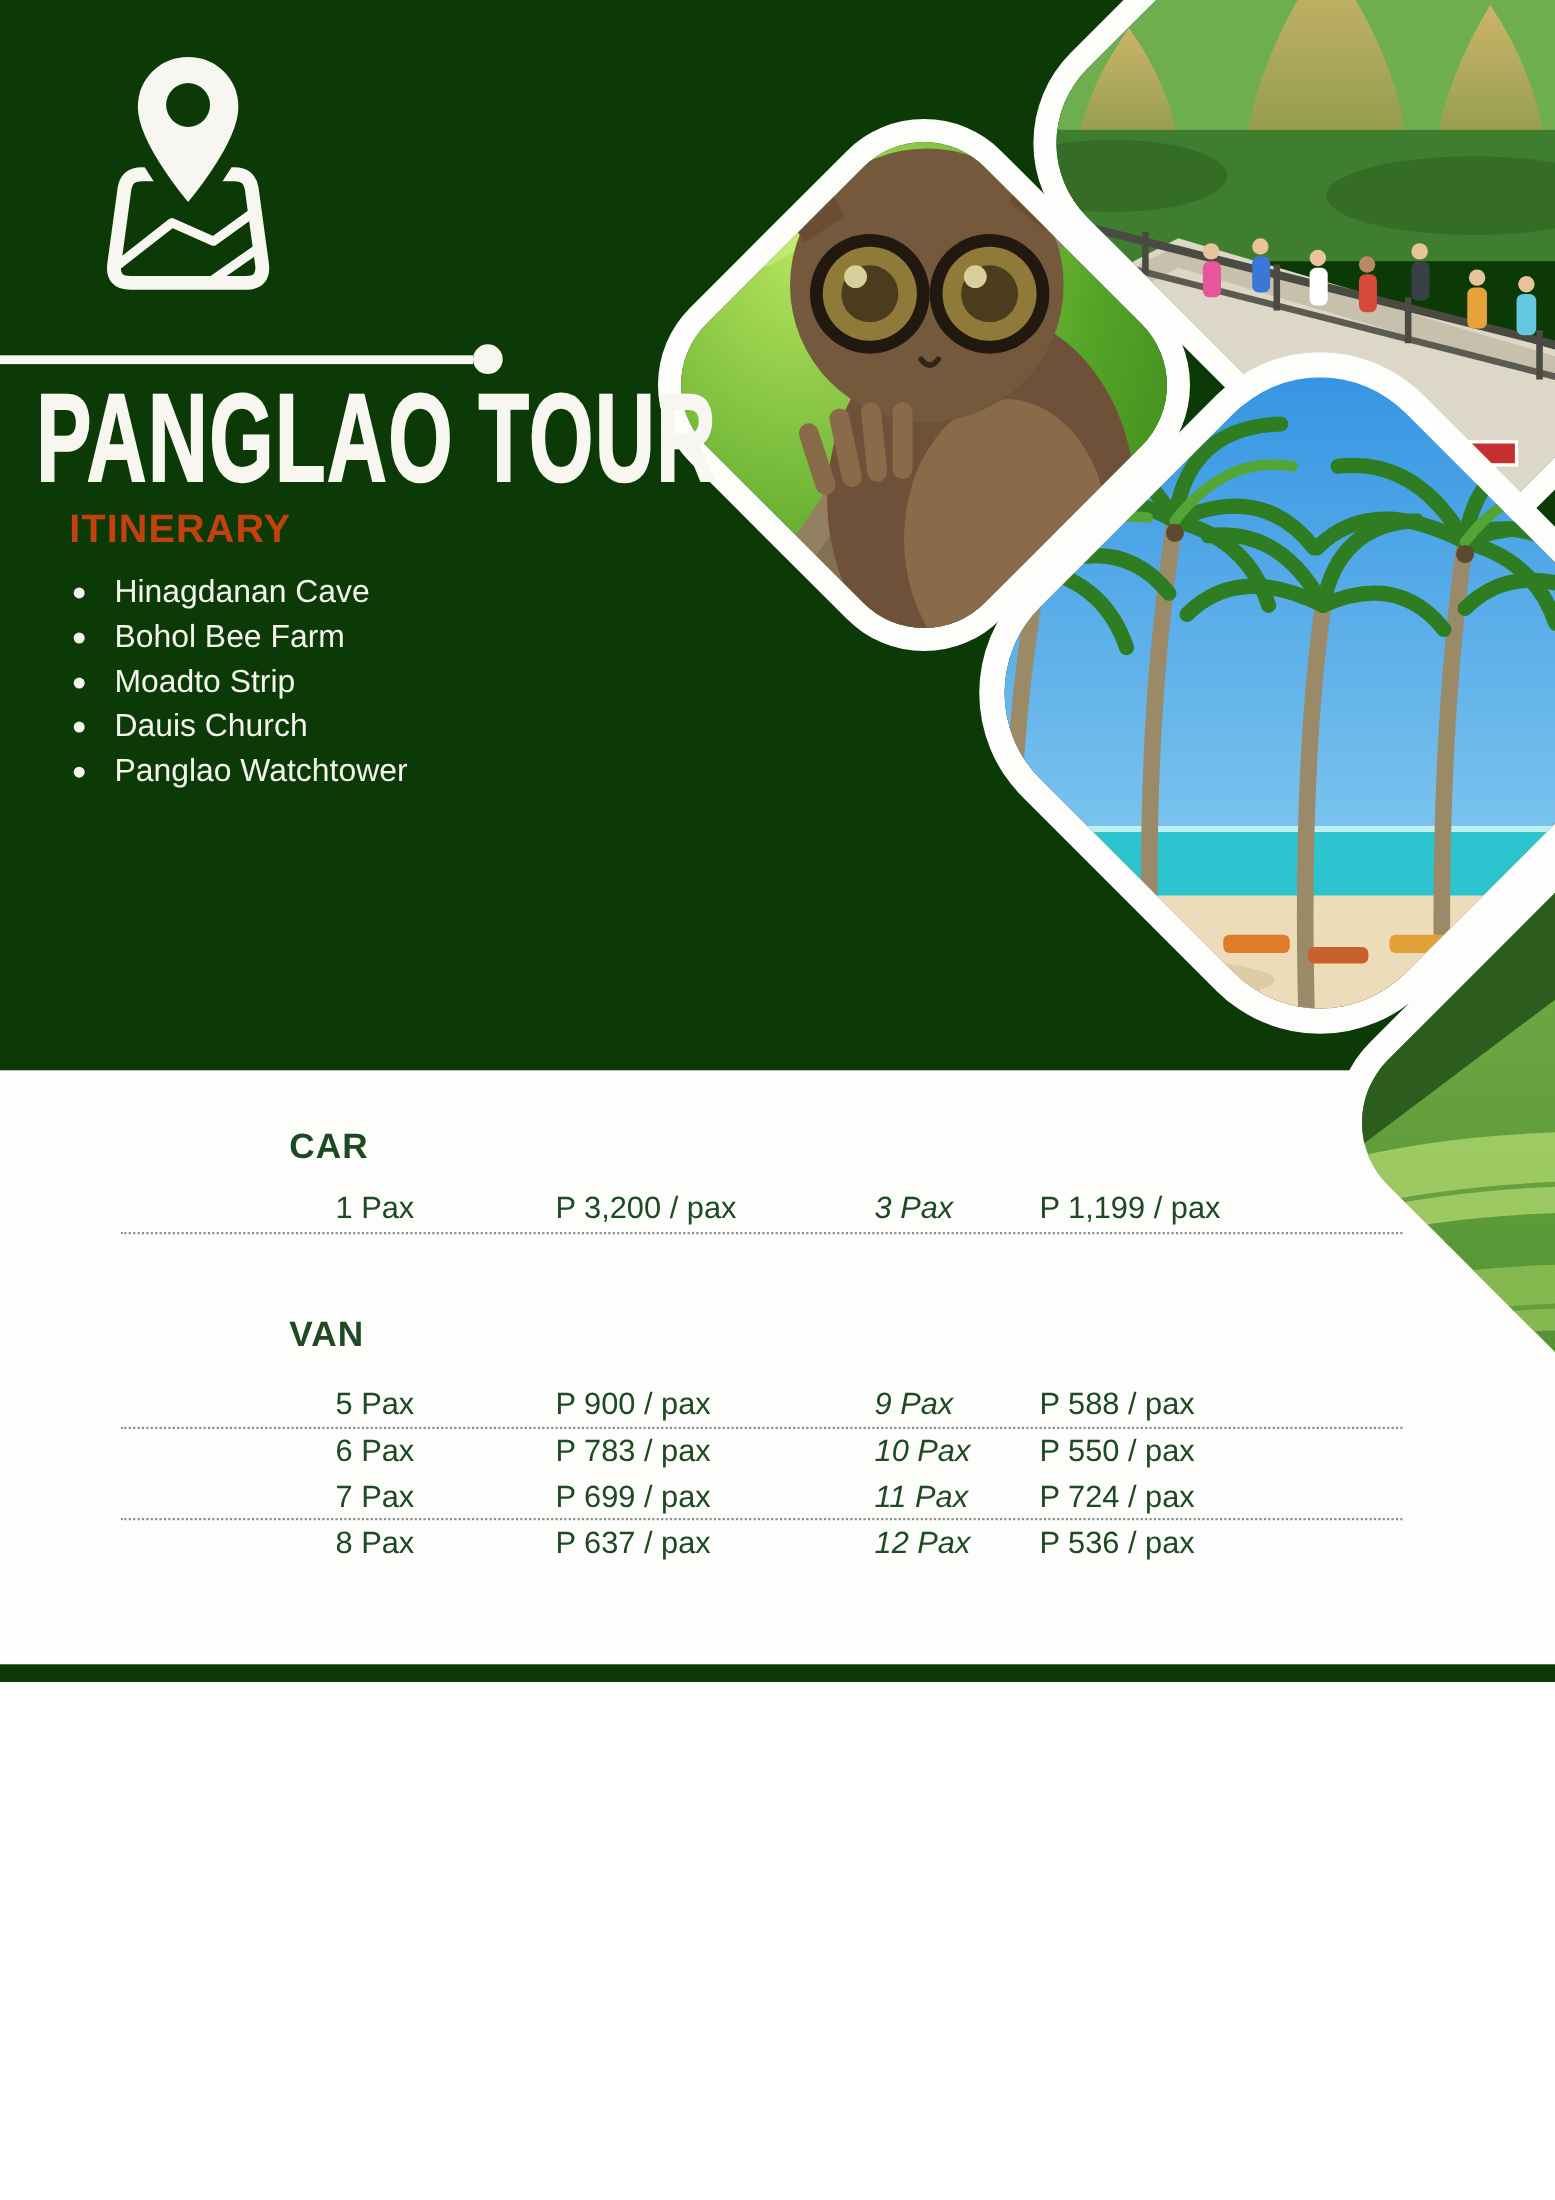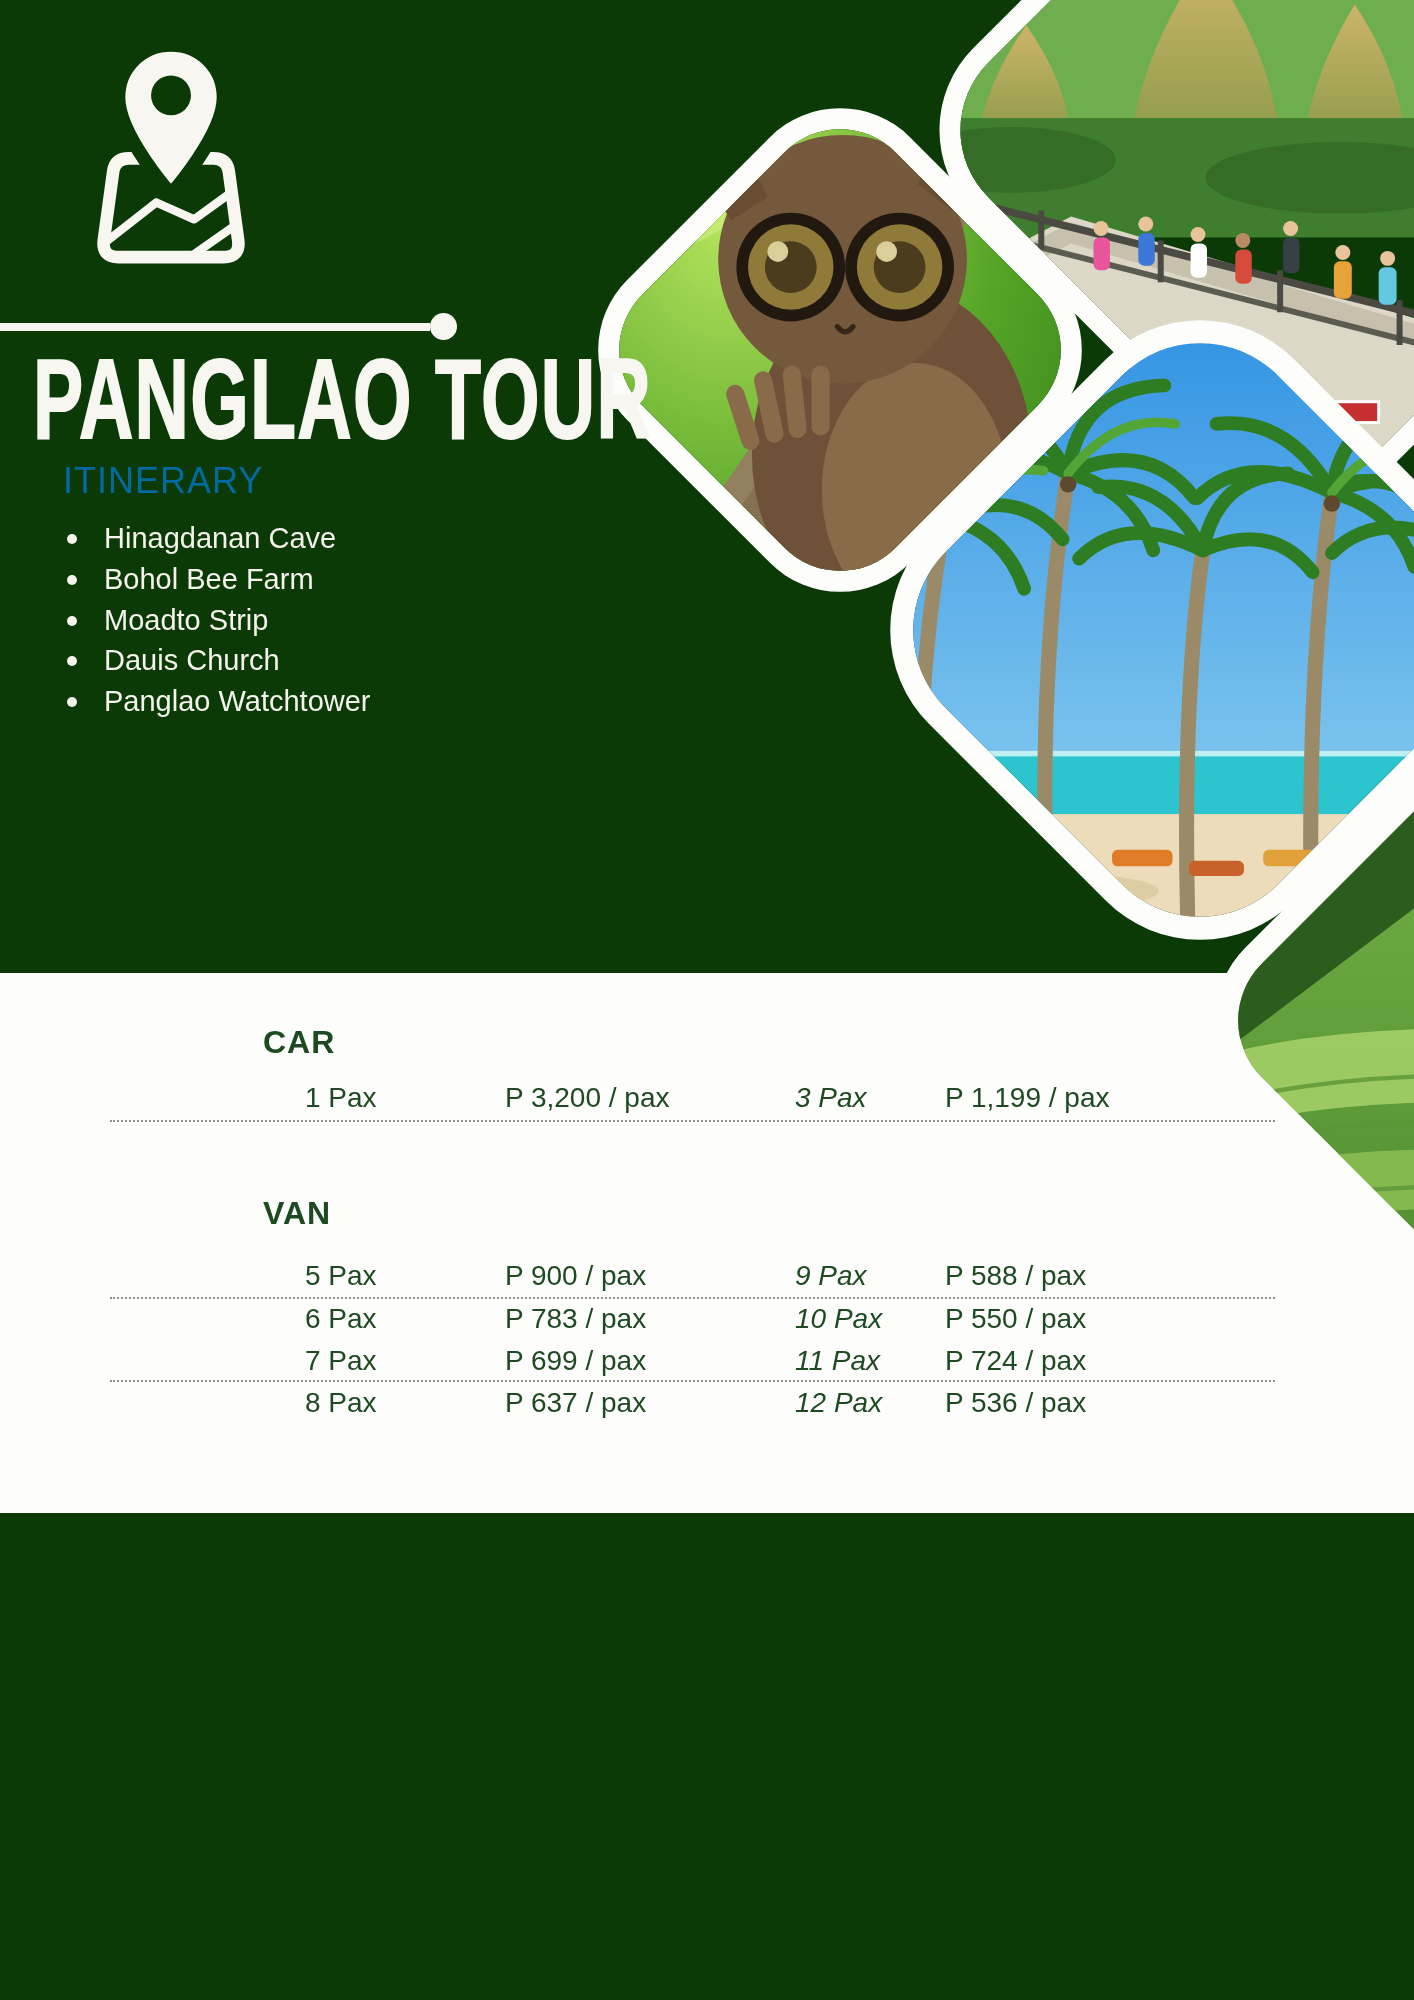--- a/index.html
+++ b/index.html
@@ -1,16 +1,16 @@
 <!DOCTYPE html>
 <html><head>
 <meta charset="utf-8">
 <style>
   html,body{margin:0;padding:0;background:#ffffff;}
-  .canvas{position:relative;width:1414px;height:2000px;background:#fdfdfc;overflow:hidden;
+  .canvas{position:relative;width:1414px;height:1529px;background:#fdfdfc;overflow:hidden;
           font-family:"Liberation Sans",sans-serif;}
   
   .top-green{position:absolute;left:0;top:0;width:1414px;height:973px;background:#0b3a07;z-index:1;}
   .footer-green{position:absolute;left:0;top:1513px;width:1414px;height:487px;background:#0b3a07;z-index:1;}
   
   .diamond{position:absolute;transform:rotate(45deg);overflow:hidden;z-index:2;
            box-shadow:0 0 0 21px #fdfdfc;}
   .diamond .ph{position:absolute;left:50%;top:50%;width:152%;height:152%;
                transform:translate(-50%,-50%) rotate(-45deg);}
   .diamond .ph svg{display:block;width:100%;height:100%;}
@@ -19,22 +19,22 @@
   .d-palm{left:965px;top:395px;width:470px;height:470px;border-radius:110px;box-shadow:0 0 0 23px #fdfdfc;}
   .d-rice{left:1293px;top:808px;width:425px;height:425px;border-radius:80px;box-shadow:0 0 0 23px #fdfdfc;}
   
   .map-icon{position:absolute;left:66px;top:34px;width:210px;height:232px;z-index:4;}
   .rule{position:absolute;left:0;top:323px;width:430px;height:8px;background:#f7f6f1;z-index:4;}
   .rule-dot{position:absolute;left:430px;top:313px;width:27px;height:27px;border-radius:50%;
             background:#f7f6f1;z-index:4;}
   .page-title{position:absolute;left:33px;top:342px;z-index:4;color:#f7f6f1;
               font-size:114px;font-weight:700;line-height:1.0;letter-spacing:2px;white-space:nowrap;
               transform:scaleX(.66);transform-origin:0 50%;-webkit-text-stroke:2px #f7f6f1;}
-  .itin-head{position:absolute;left:63px;top:460px;z-index:4;color:#0369a1;
-             font-size:36px;font-weight:400;letter-spacing:1px;}
+  .itin-head{position:absolute;left:63px;top:460px;z-index:4;color:#c2410c;
+             font-size:36px;font-weight:700;letter-spacing:1px;}
   .itin-list{position:absolute;left:63px;top:518px;z-index:4;list-style:none;margin:0;padding:0;}
   .itin-list li{position:relative;padding-left:41px;height:40.8px;line-height:40.8px;
                 color:#f4f3ec;font-size:29px;font-weight:400;}
   .itin-list li .dot{position:absolute;left:4px;top:16px;width:10px;height:10px;border-radius:50%;
                      background:#f4f3ec;}
   
   .sec-label{position:absolute;z-index:4;color:#1d4a21;font-size:32px;font-weight:700;letter-spacing:1px;}
   .lbl-car{left:263px;top:1024px;}
   .lbl-van{left:263px;top:1195px;}
   .prow{position:absolute;left:0;top:0;width:1414px;height:36px;z-index:4;color:#1d4a21;

